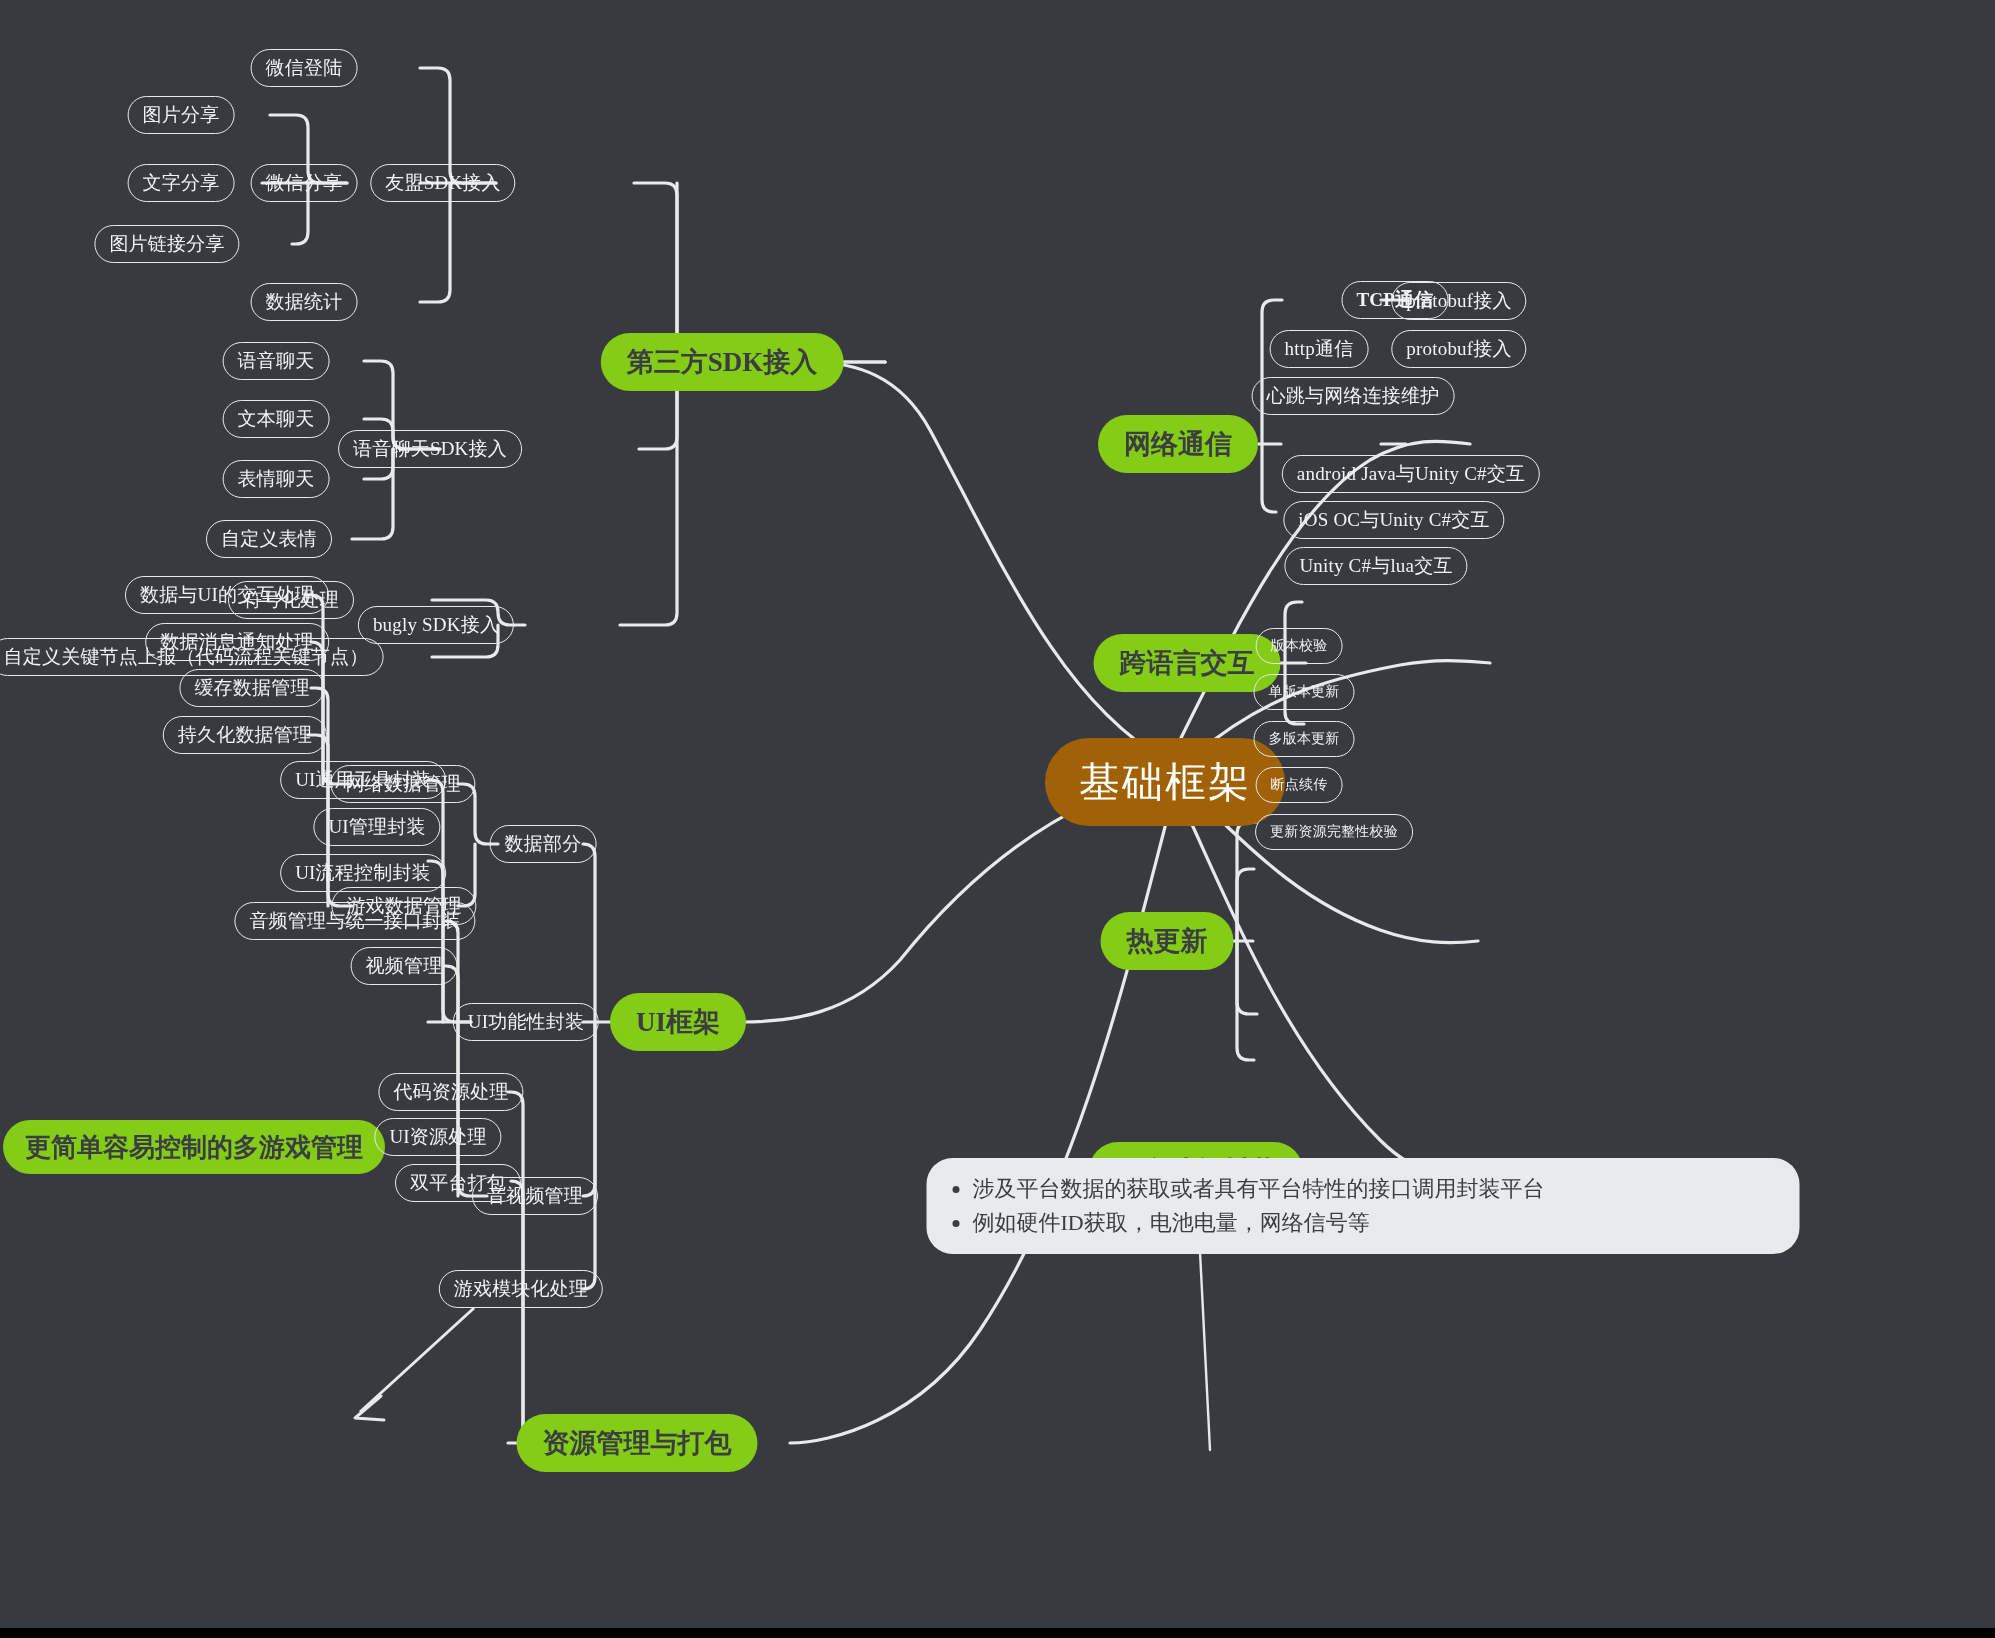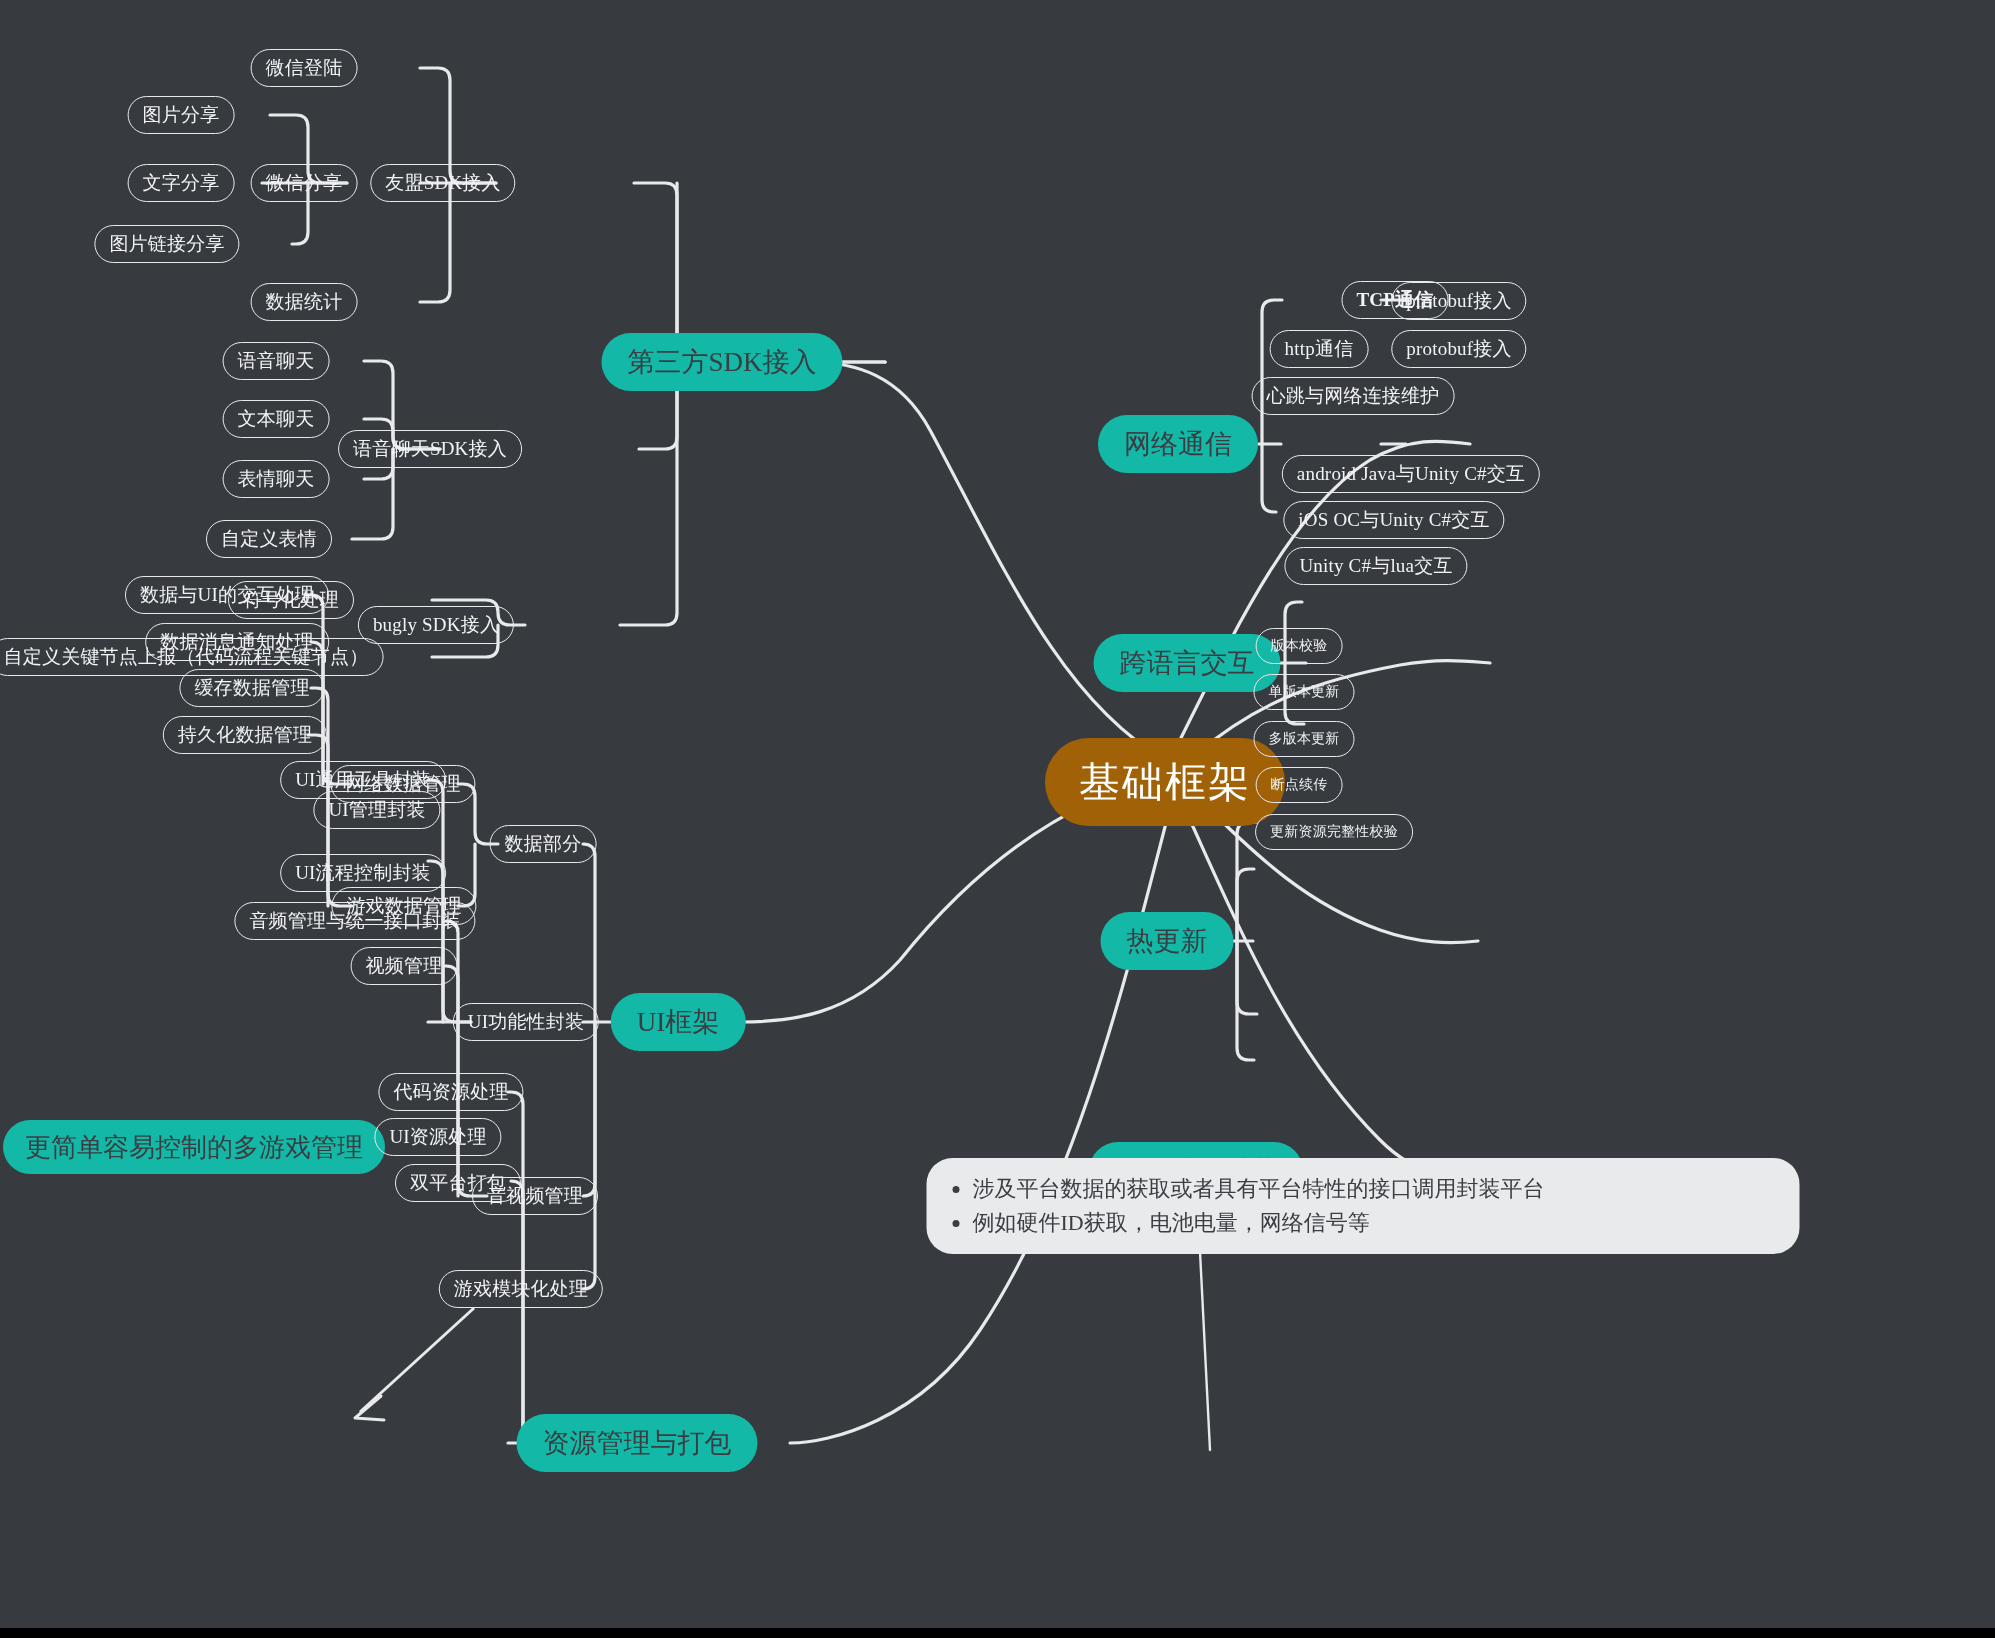--- a/index.html
+++ b/index.html
@@ -26,27 +26,28 @@
     background:transparent;
     border-radius:999px;
     padding:0 14px;
     font-size:19px;
     height:38px;
     letter-spacing:.2px;
   }
   .leaf.sm{font-size:14px;height:36px;}
   
   .branch{
-    background:#14b8a6;
+    background:#84cc16;
     color:#3A3D42;
     border-radius:999px;
     padding:0 22px;
     font-size:26px;
     height:54px;
     border:none;
+    font-weight:bold;
   }
   .branch.big{font-size:27px;height:58px;padding:0 26px;}
   
   .root{
     background:#a16207;
     color:#FFFFFF;
     border-radius:44px;
     padding:0 34px;
     font-size:41px;
     height:88px;
@@ -273,21 +274,21 @@
   <div class="node leaf" style="left:252px;top:688px;text-align:center;">
     <span>缓存数据管理</span>
   </div>
   <div class="node leaf" style="left:245px;top:735px;">
     <span>持久化数据管理</span>
   </div>
 
   <div class="node leaf" style="left:363px;top:780px;">
     <span>UI通用工具封装</span>
   </div>
-  <div class="node leaf" style="left:377px;top:810px;align-items:center;">
+  <div class="node leaf" style="left:377px;top:827px;align-items:center;">
     <span>UI管理封装</span>
   </div>
   <div class="node leaf" style="left:363px;top:873px;">
     <span>UI流程控制封装</span>
   </div>
 
   <div class="node leaf" style="left:355px;top:921px;">
     <span>音频管理与统一接口封装</span>
   </div>
   <div class="node leaf" style="left:404px;top:966px;">

